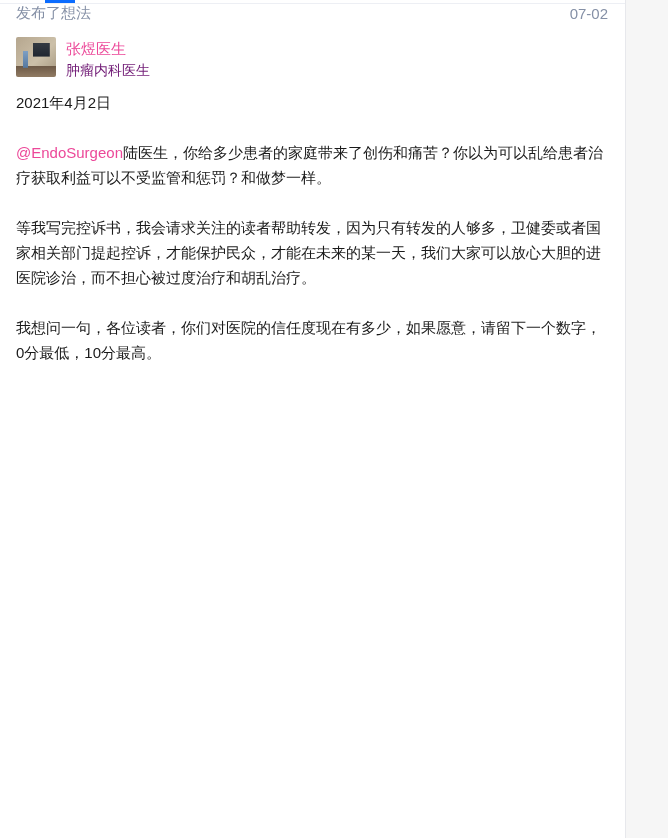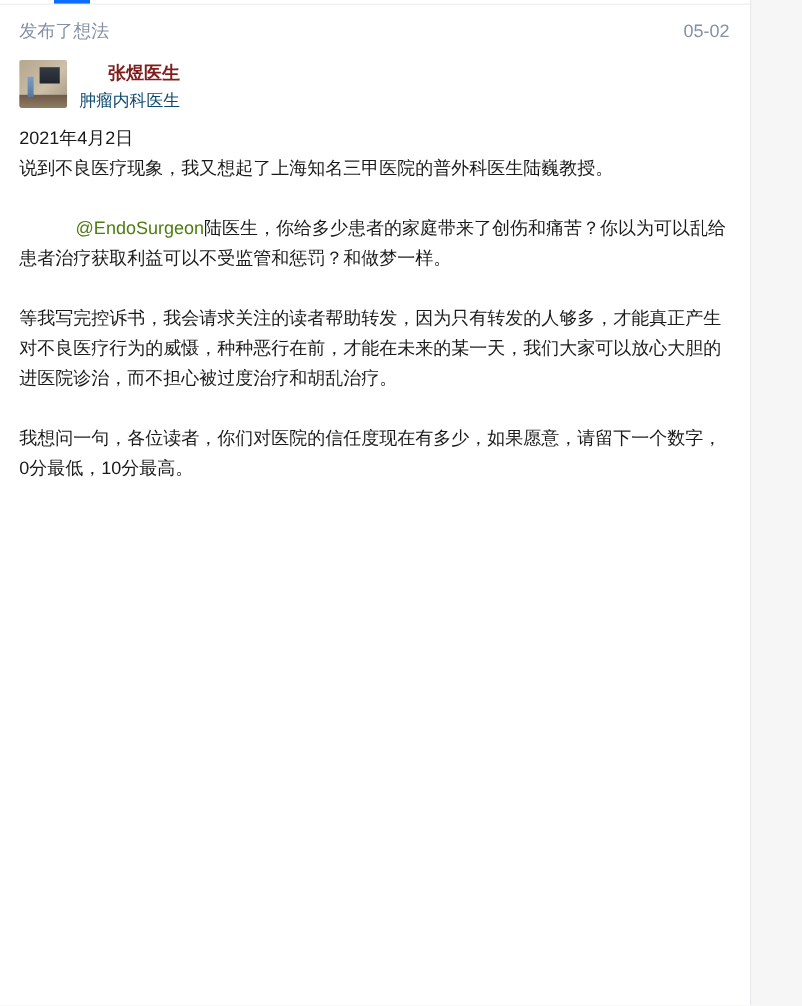--- a/index.html
+++ b/index.html
@@ -23,69 +23,67 @@
   .tab-indicator {
     position: absolute;
     left: 45px; top: 0;
     width: 30px; height: 3px;
     background: #0b6cff;
   }
   .pad { padding: 0 17px 0 16px; }
 
   .post-header {
     display: flex; justify-content: space-between; align-items: center;
-    margin-top: 13px;
     font-size: 15px; color: #8590a6;
   }
   .user-row { display: flex; margin-top: 14px; }
   .avatar {
     width: 40px; height: 40px; border-radius: 2px;
     flex: 0 0 40px;
     background:
       linear-gradient(#343a42, #202630) no-repeat 72% 22% / 42% 34%,
       linear-gradient(#7e9fc4, #56789f) no-repeat 20% 62% / 13% 42%,
       linear-gradient(#6d5946, #917c64) no-repeat 0 100% / 100% 28%,
       linear-gradient(135deg, #b5a68e, #ccc0a9 55%, #a2947c);
   }
   .user-meta { margin-left: 10px; padding-top: 2px; }
-  .user-name { font-size: 15px; font-weight: bold; color: #7f1d1d; line-height: 20px; text-align: right; }
-  .user-title { font-size: 14px; color: #0c4a6e; line-height: 20px; margin-top: 1px; }
+  .user-name { font-size: 15px; font-weight: normal; color: #ec4899; line-height: 20px; }
+  .user-title { font-size: 14px; color: #701a75; line-height: 20px; margin-top: 1px; }
 
   .content {
     margin-top: 10px;
     font-size: 15px; line-height: 25px; color: #1a1a1a;
   }
   .content .para { margin-top: 25px; }
   .content .no-gap { margin-top: 0; }
-  .mention { color: #4d7c0f; text-decoration: none; cursor: pointer; margin-left: 47px; }
+  .mention { color: #ec4899; text-decoration: none; cursor: pointer; }
 </style>
 </head>
 <body>
 
 <div class="card">
   <div class="top-rule">
     <div class="tab-indicator"></div>
   </div>
 
   <div class="pad">
     <div class="post-header">
       <span>发布了想法</span>
-      <span>05-02</span>
+      <span>07-02</span>
     </div>
 
     <div class="user-row">
       <div class="avatar"></div>
       <div class="user-meta">
         <div class="user-name">张煜医生</div>
         <div class="user-title">肿瘤内科医生</div>
       </div>
     </div>
 
     <div class="content">
       <div class="para no-gap">2021年4月2日</div>
-      <div class="para no-gap">说到不良医疗现象，我又想起了上海知名三甲医院的普外科医生陆巍教授。</div>
       <div class="para"><a class="mention">@EndoSurgeon</a><span>陆医生，你给多少患者的家庭带来了创伤和痛苦？你以为可以乱给患者治疗获取利益可以不受监管和惩罚？和做梦一样。</span></div>
-      <div class="para">等我写完控诉书，我会请求关注的读者帮助转发，因为只有转发的人够多，才能真正产生对不良医疗行为的威慑，种种恶行在前，才能在未来的某一天，我们大家可以放心大胆的进医院诊治，而不担心被过度治疗和胡乱治疗。</div>
+      <div class="para">等我写完控诉书，我会请求关注的读者帮助转发，因为只有转发的人够多，卫健委或者国家相关部门提起控诉，才能保护民众，才能在未来的某一天，我们大家可以放心大胆的进医院诊治，而不担心被过度治疗和胡乱治疗。</div>
       <div class="para">我想问一句，各位读者，你们对医院的信任度现在有多少，如果愿意，请留下一个数字，0分最低，10分最高。</div>
     </div>
 
   </div>
 </div>
 
 </body></html>

